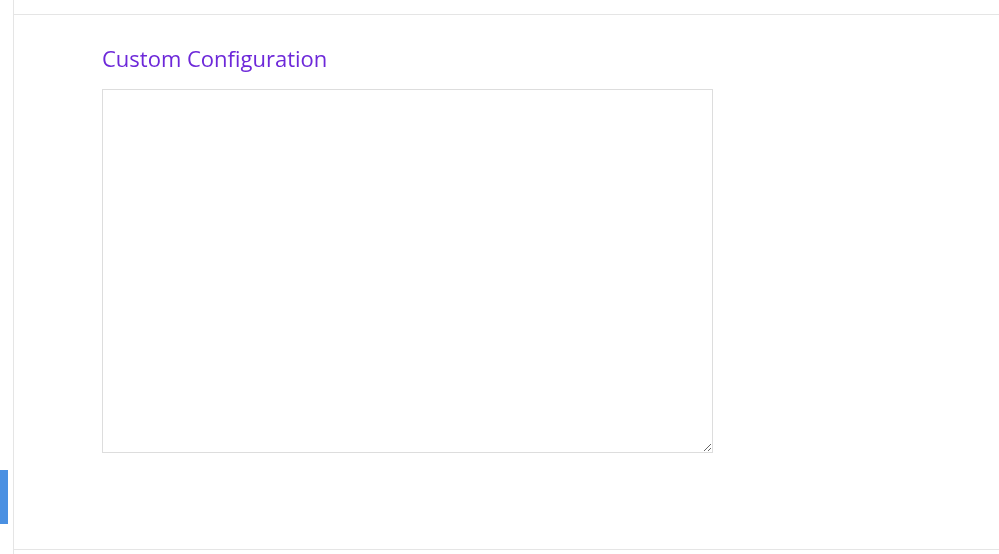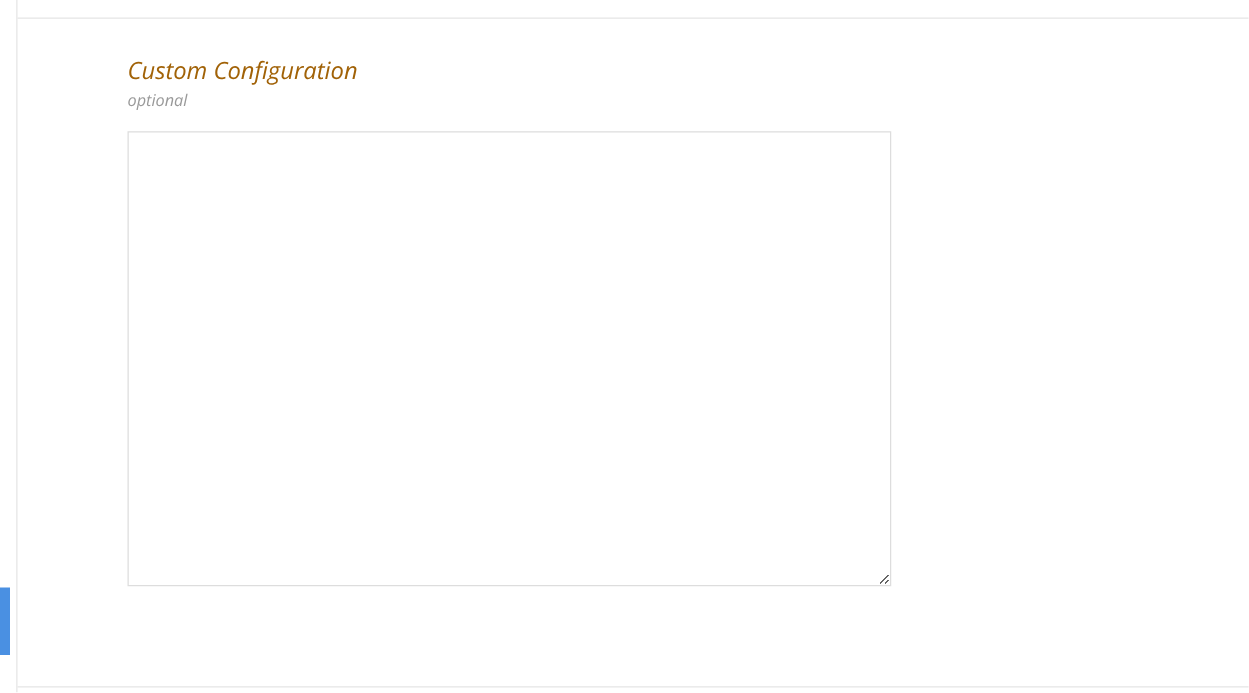--- a/index.html
+++ b/index.html
@@ -55,25 +55,24 @@
       height: 1px;
       background: #e5e5e5;
     }
     .form-section {
       position: absolute;
       left: 88px;
       top: 44px;
       width: 613px;
     }
     .section-title {
-      font-size: 19px;
+      font-size: 22px;
       font-weight: 400;
-      color: #a16207;
+      color: #6d28d9;
       line-height: 1.3;
-      font-style: italic;
     }
     .section-subtitle {
       font-size: 13px;
       font-style: italic;
       color: #999999;
       margin-top: 2px;
     }
     .config-textarea {
       display: block;
       margin-top: 16px;
@@ -92,18 +91,17 @@
 <body>
 
 <div class="left-edge"></div>
 <div class="blue-accent"></div>
 
 <div class="content">
   <div class="hr-top"></div>
 
   <div class="form-section">
     <div class="section-title">Custom Configuration</div>
-    <div class="section-subtitle">optional</div>
     <textarea class="config-textarea" style=""></textarea>
   </div>
 
   <div class="hr-bottom"></div>
 </div>
 
 </body></html>

